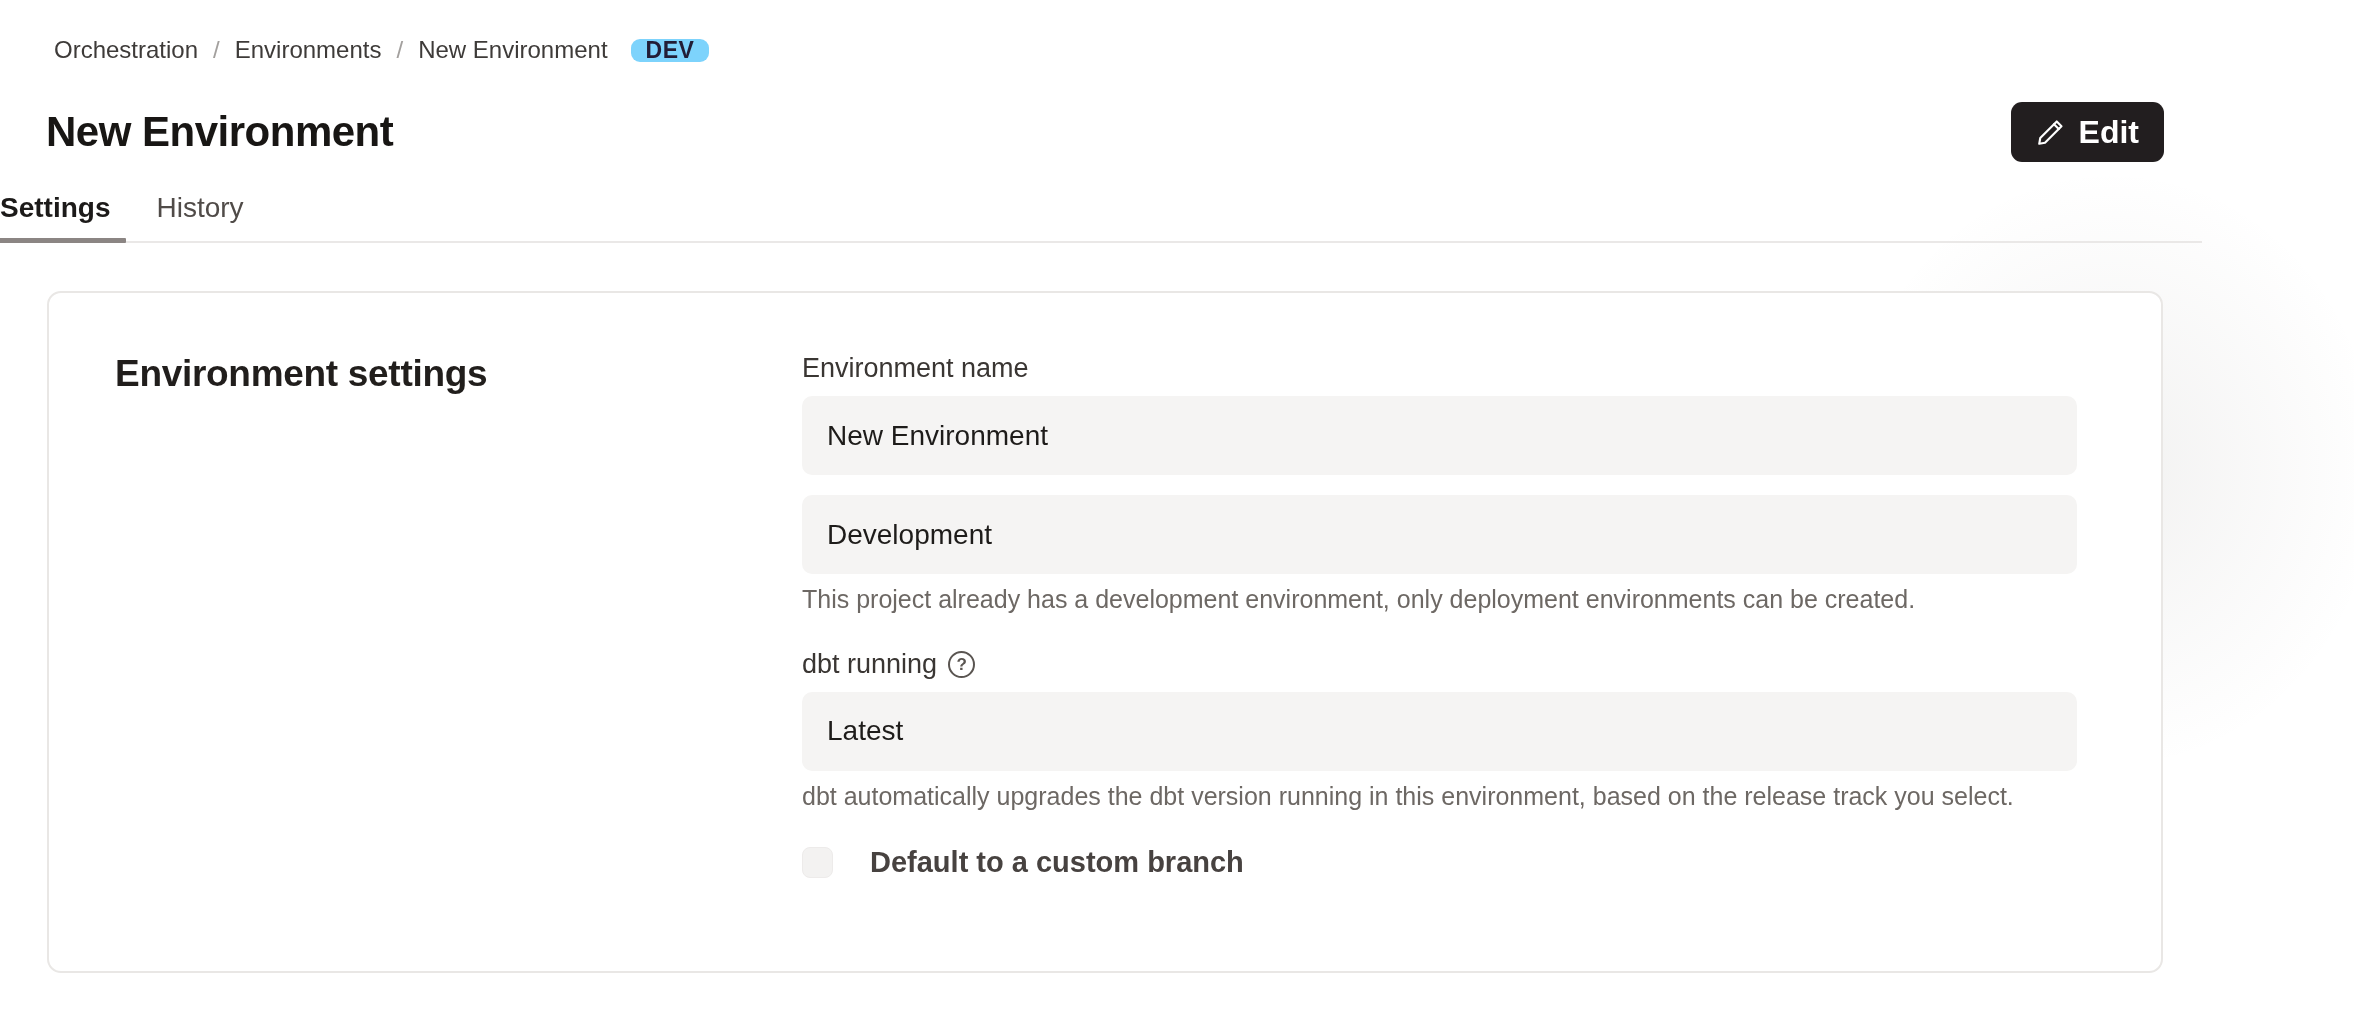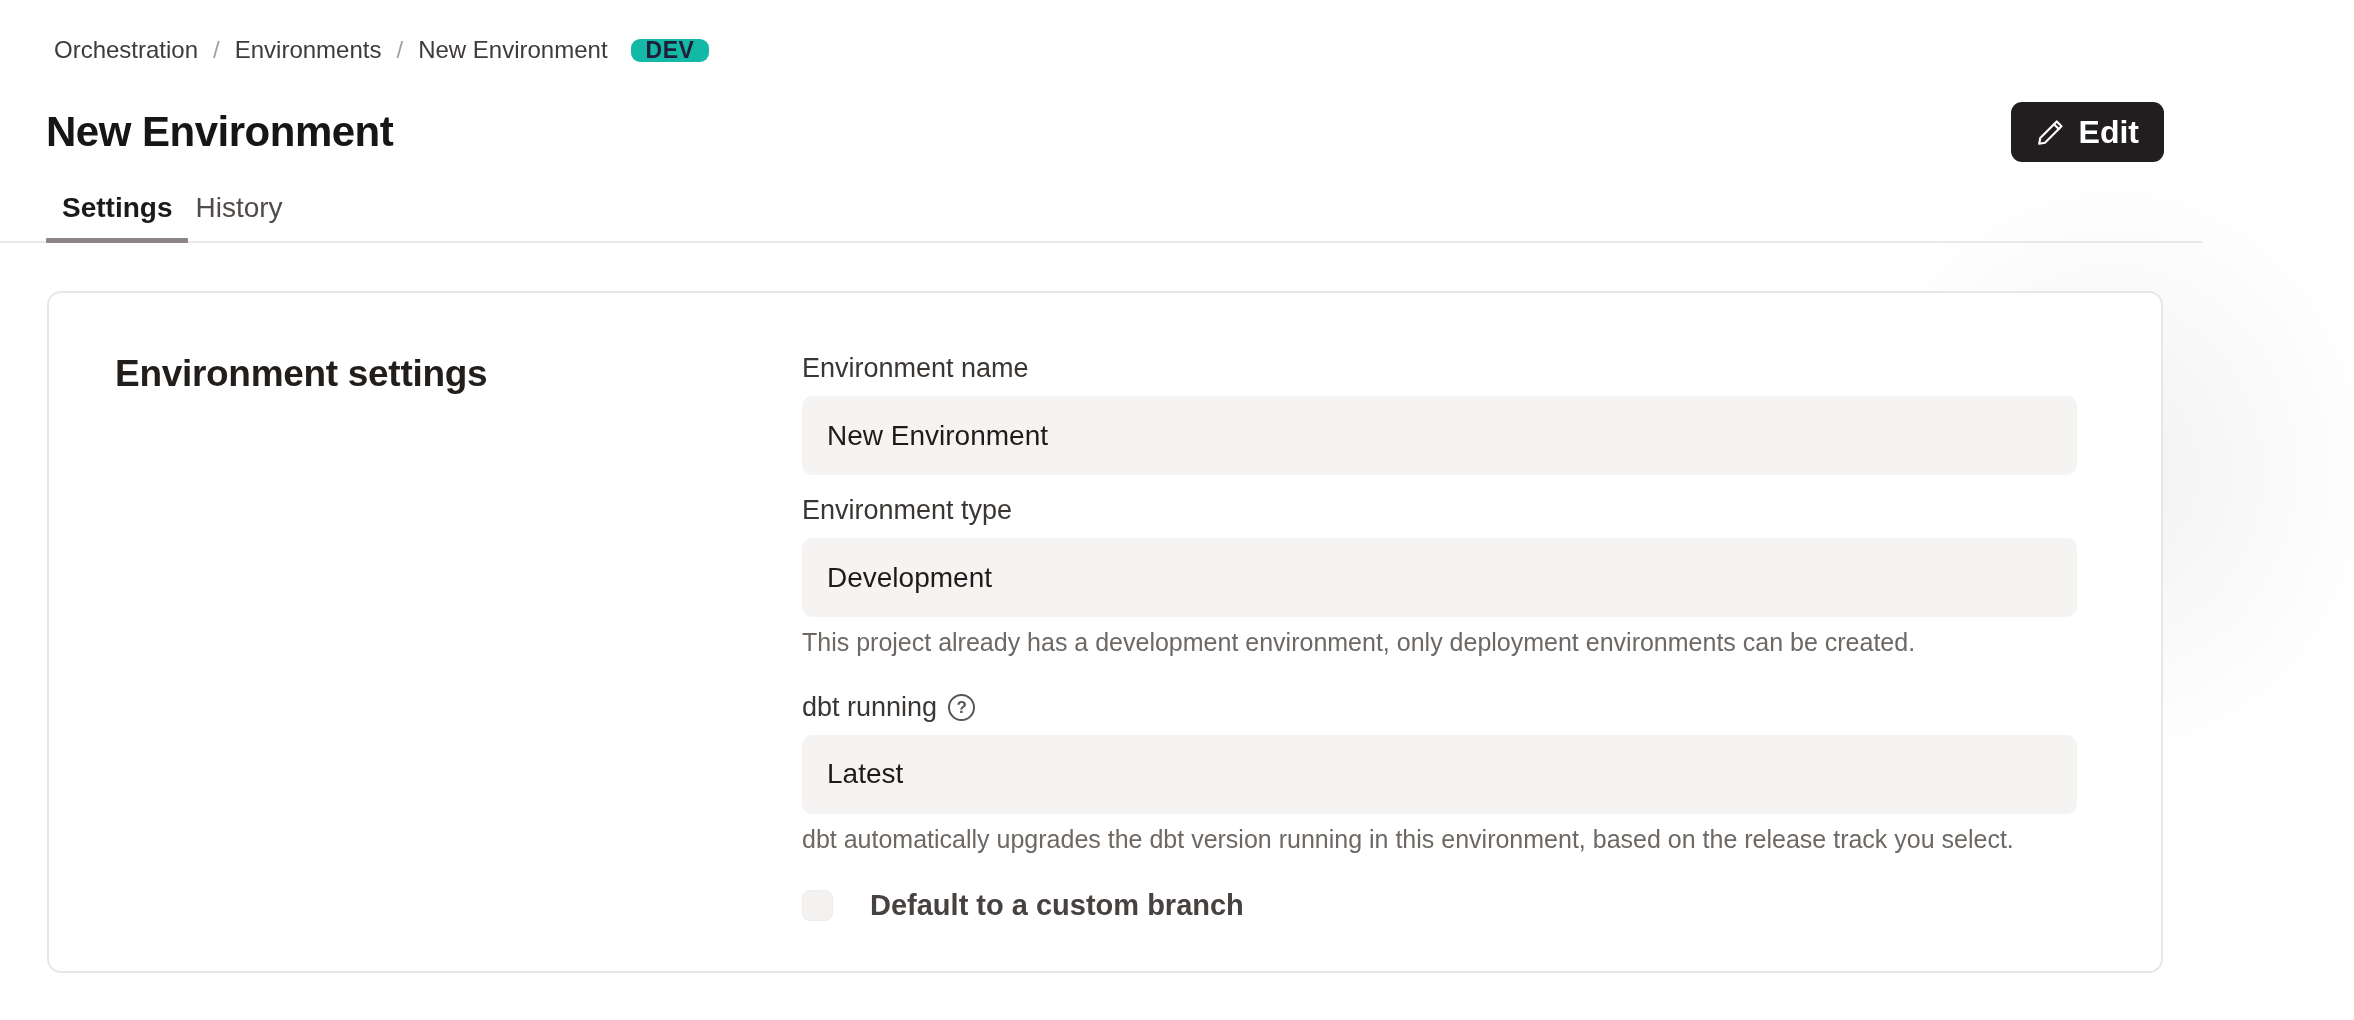--- a/index.html
+++ b/index.html
@@ -22,21 +22,21 @@
   
   .breadcrumb {
     display: flex; align-items: center; gap: 15px;
     padding: 36px 0 0 54px; font-size: 24px; color: #413e3c;
     position: relative; z-index: 1;
   }
   .crumb { color: #3e3b39; text-decoration: none; cursor: pointer; }
   .crumb.current { cursor: default; }
   .sep { color: #a3a09e; }
   .badge {
-    margin-left: 8px; background: #14b8a6; color: #221d36;
+    margin-left: 8px; background: #7dd3fc; color: #221d36;
     font-size: 23px; font-weight: 600; letter-spacing: 0.5px;
     padding: 0 15px; border-radius: 9px; line-height: 1; text-align: center;
   }
 
   
   .page-header {
     display: flex; justify-content: space-between; align-items: center;
     margin: 38px 38px 0 46px; position: relative; z-index: 1;
   }
   .page-title {
@@ -46,21 +46,21 @@
     display: flex; align-items: center; gap: 13px;
     background: #221e1f; color: #ffffff; border: none; cursor: pointer;
     height: 60px; padding: 0 25px; border-radius: 11px;
     font-family: "Liberation Sans", sans-serif;
     font-size: 32px; font-weight: 600;
   }
   .pencil { display: inline-flex; }
 
   
   .tabs {
-    display: flex; gap: 23px; margin-top: 30px; padding-left: 62px;
+    display: flex; gap: 46px; margin-top: 30px; 
     border-bottom: 2px solid #eae8e7; position: relative; z-index: 1;
   }
   .tab {
     font-size: 28px; padding-bottom: 17px; position: relative; cursor: pointer;
     color: #504b48; font-weight: 500;
   }
   .tab.active { color: #1c1a19; font-weight: 600; }
   .tab.active::after {
     content: ""; position: absolute; left: -16px; right: -16px; bottom: -2px;
     height: 5px; background: #8b8583; border-radius: 1px;
@@ -147,23 +147,20 @@
       <div class="field">
         <div class="field-label">
           <span>Environment name</span>
         </div>
         <div class="input">
           <span>New Environment</span>
         </div>
       </div>
 
       <div class="field">
-        <div class="field-label">
-          <span>Environment type</span>
-        </div>
         <div class="input">
           <span>Development</span>
         </div>
         <div class="helper">This project already has a development environment, only deployment environments can be created.</div>
       </div>
 
       <div class="field gap-lg">
         <div class="field-label">
           <span>dbt running</span>
           <span class="help-icon">?</span>

